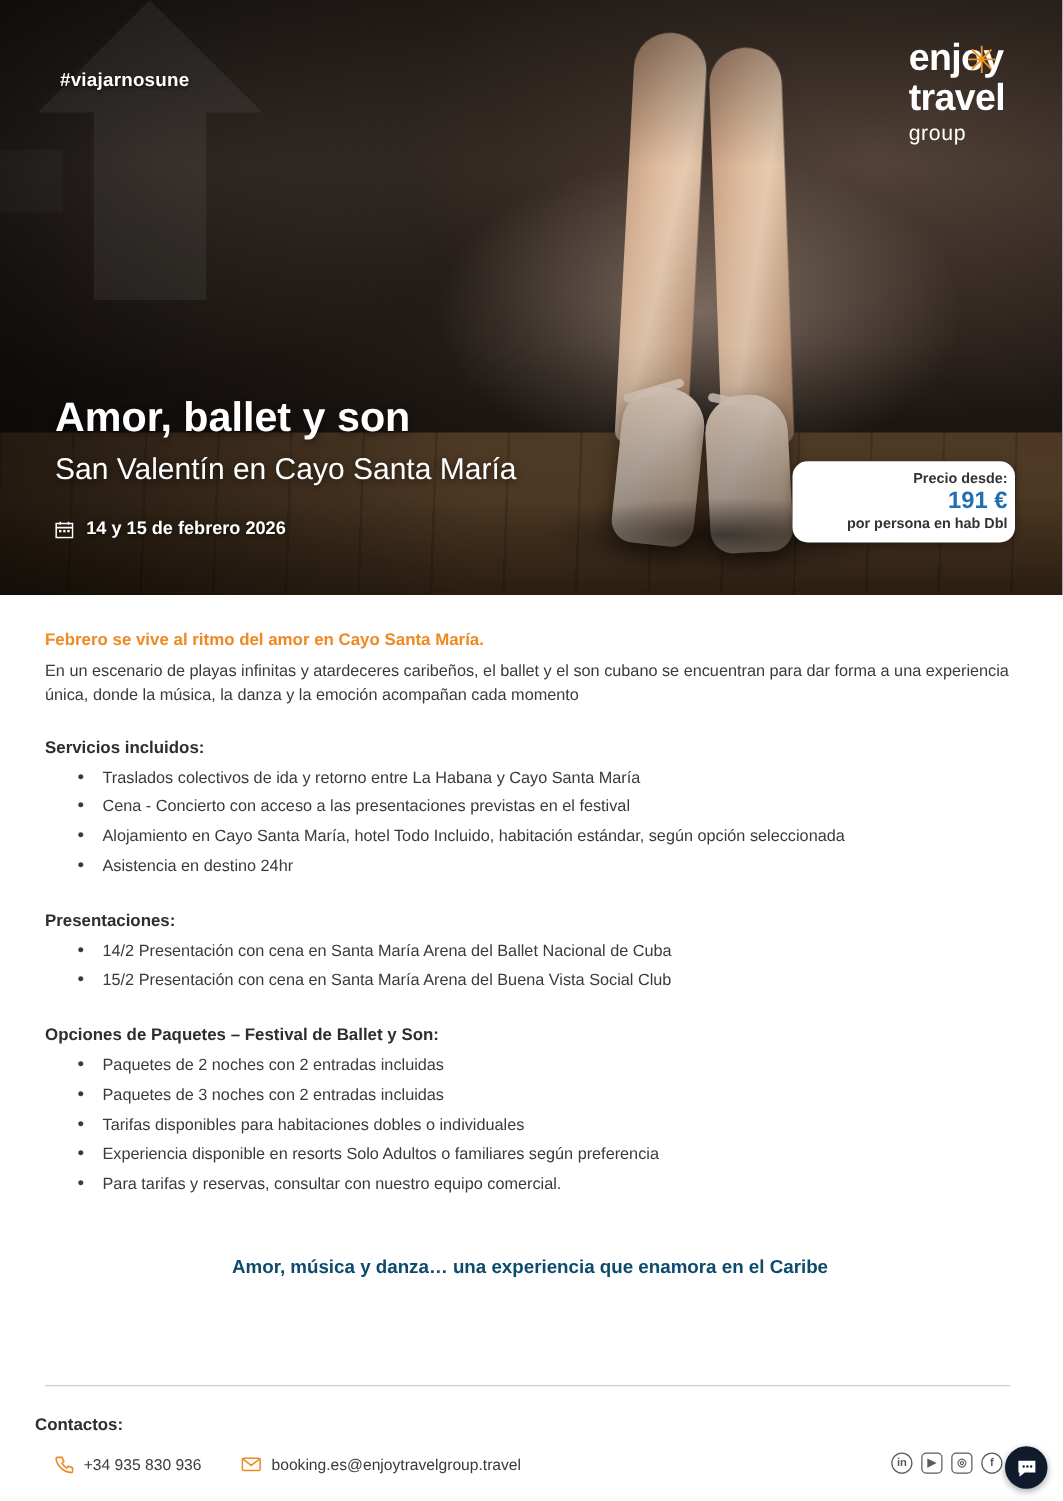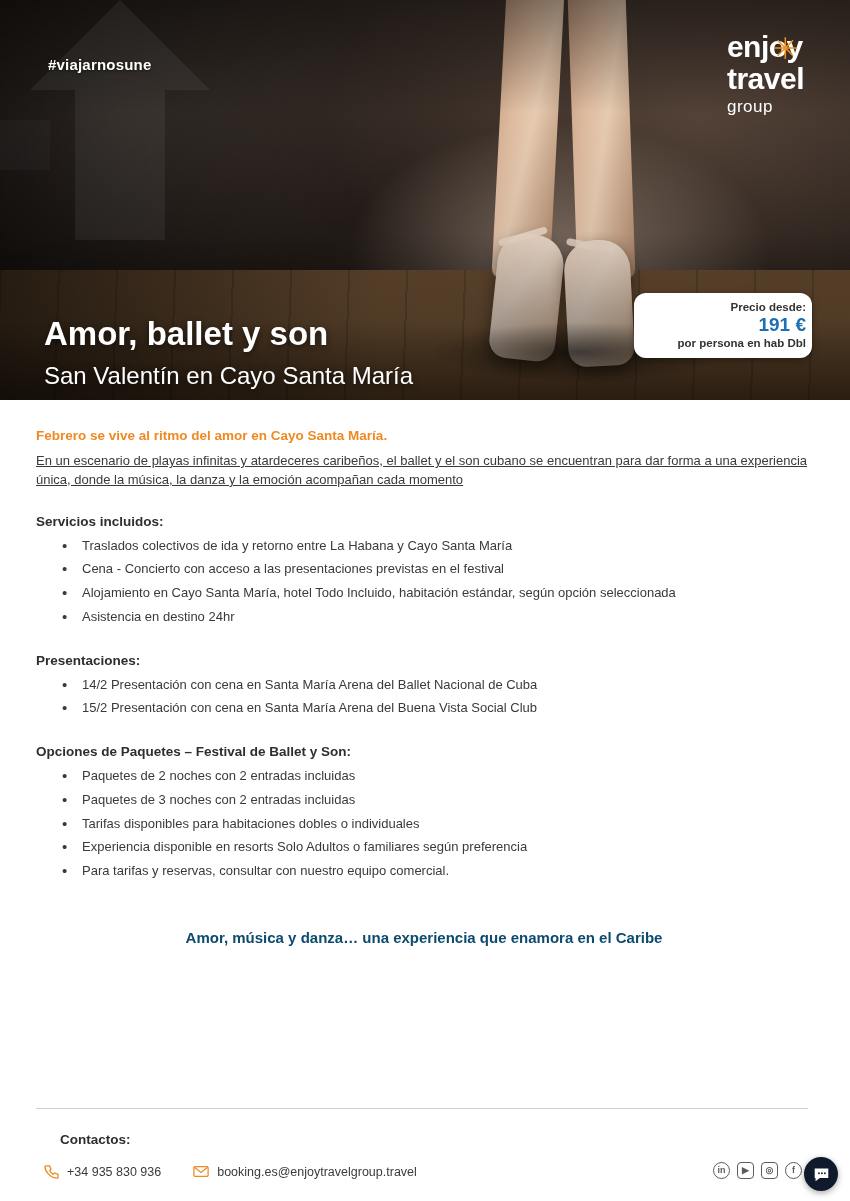--- a/index.html
+++ b/index.html
@@ -15,21 +15,21 @@
     position: relative;
     width: 850px;
     height: 1201px;
     background: #ffffff;
   }
 
   
   .hero {
     position: relative;
     width: 850px;
-    height: 400px;
+    height: 476px;
     overflow: hidden;
     background: #701a75;
   }
   .hero-photo {
     position: absolute;
     inset: 0;
     
     background:
       radial-gradient(ellipse 300px 180px at 560px 250px, rgba(255,226,206,0.40), rgba(255,226,206,0) 70%),
       radial-gradient(ellipse 520px 300px at 700px 120px, rgba(120,96,80,0.55), rgba(0,0,0,0) 72%),
@@ -175,21 +175,20 @@
     color: #ef8a22;
     font-weight: bold;
     font-size: 13.5px;
     margin-bottom: 9px;
   }
   .lead-text {
     font-size: 13px;
     line-height: 1.45;
     color: #3a3a3a;
     max-width: 790px;
-    text-decoration: underline;
   }
   .sec-title {
     font-size: 13.5px;
     font-weight: bold;
     color: #2e2e2e;
     margin: 24px 0 5px;
   }
   ul.list {
     list-style: none;
     margin: 0 0 0 26px;
@@ -220,21 +219,21 @@
   .divider {
     position: absolute;
     left: 36px;
     bottom: 92px;
     width: 772px;
     height: 1px;
     background: #cfcfcf;
   }
   .contacts-title {
     position: absolute;
-    left: 60px; bottom: 54px;
+    left: 28px; bottom: 54px;
     font-size: 13.5px;
     font-weight: bold;
     color: #2e2e2e;
   }
   .contact-row {
     position: absolute;
     left: 44px; bottom: 22px;
     display: flex;
     align-items: center;
     gap: 8px;

